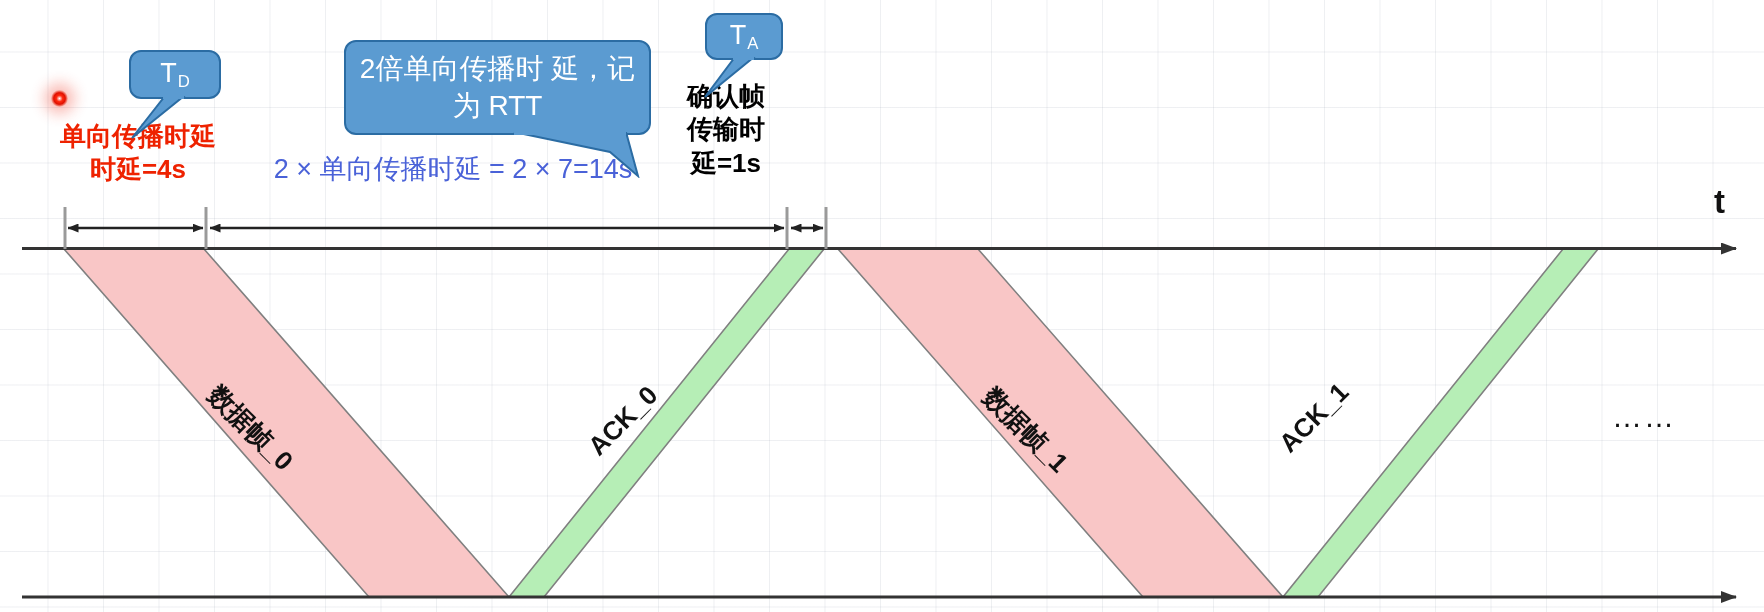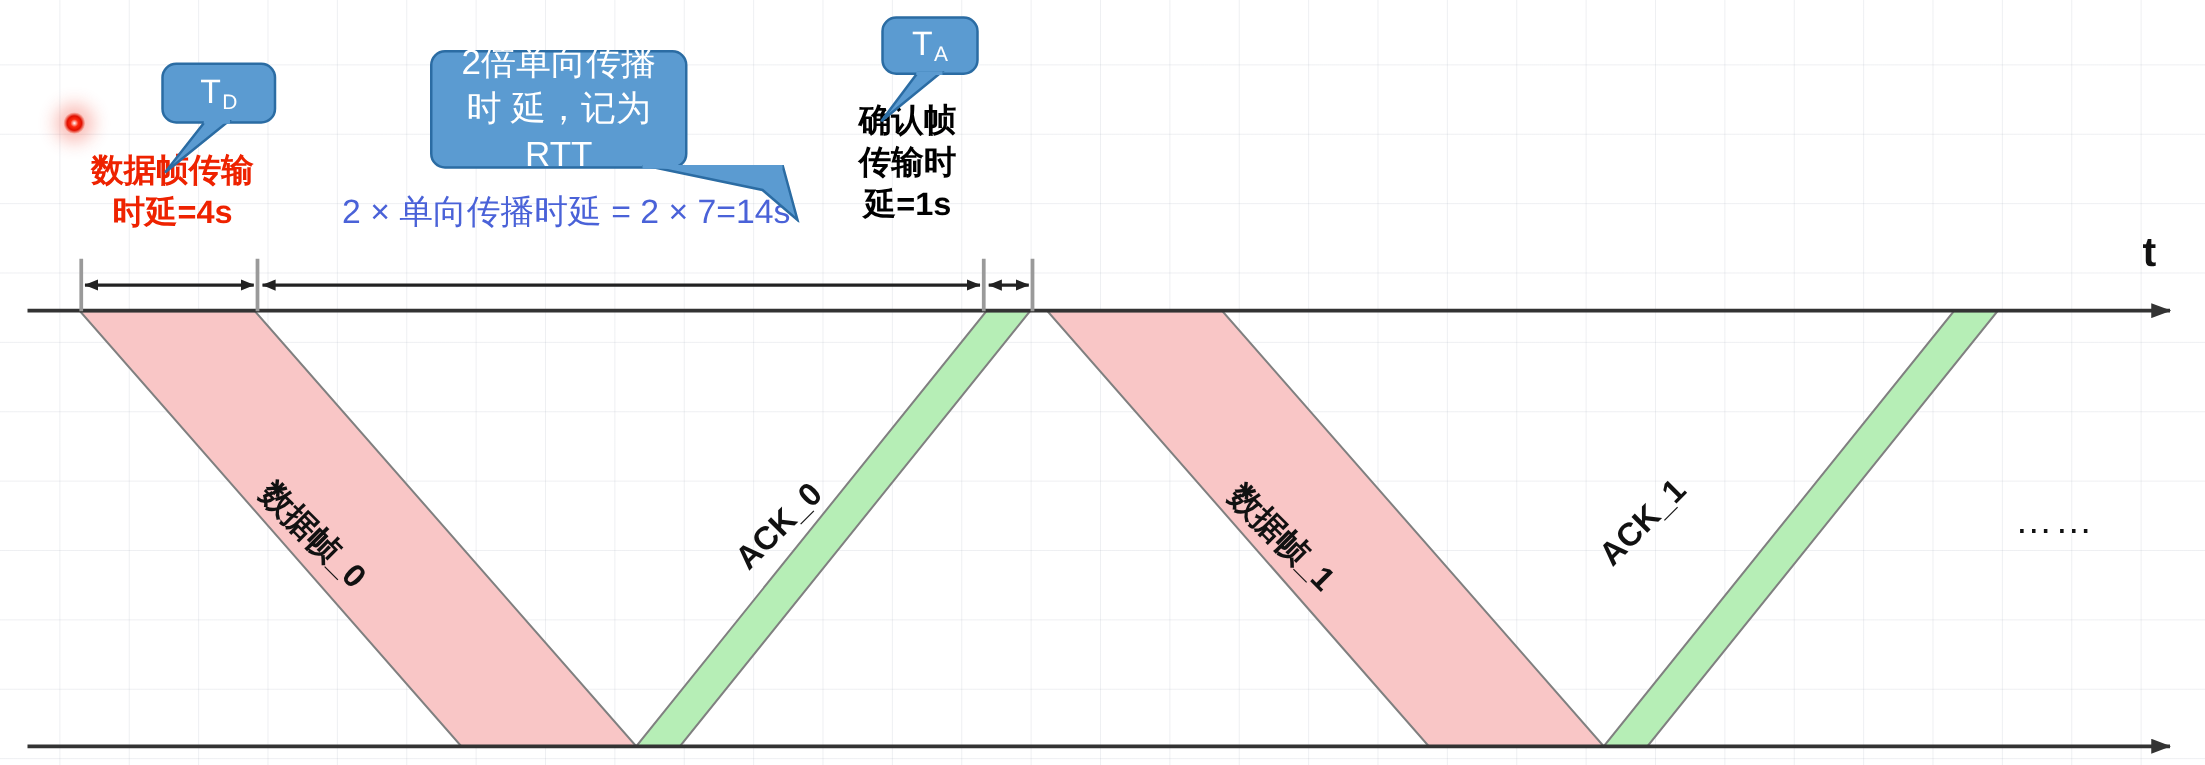--- a/index.html
+++ b/index.html
@@ -62,21 +62,21 @@
     width: 92px; height: 49px;
     font-size: 27px;
   }
   #bubble-ta {
     left: 705px; top: 13px;
     width: 78px; height: 47px;
     font-size: 27px;
   }
   #bubble-rtt {
     left: 344px; top: 40px;
-    width: 206px; height: 95px;
+    width: 307px; height: 95px;
     font-size: 28px;
     padding: 2px 10px;
   }
 
   .sub {
     font-size: 0.62em;
     vertical-align: -0.32em;
     padding-left: 1px;
   }
 
@@ -227,21 +227,21 @@
 
   <div class="bubble" id="bubble-rtt">
     <span>2倍单向传播时
 延，记为 RTT</span>
     <svg class="tail" style="left:160px; top:90px; width:140px; height:46px;" viewBox="0 0 140 46">
       <path d="M8,0 L120,0 L132,44 L104,20 Z" fill="#5b9bd1" stroke="#2b6ca3" stroke-width="2"></path>
       <line x1="8" y1="1" x2="120" y2="1" stroke="#5b9bd1" stroke-width="4"></line>
     </svg>
   </div>
 
-  <div class="anno" id="anno-td">数据帧传输
+  <div class="anno" id="anno-td">单向传播时延
 时延=4s</div>
 
   <div class="anno" id="anno-ta">确认帧
 传输时
 延=1s</div>
 
   <div class="anno" id="anno-rtt">2 × 单向传播时延 = 2 × 7=14s</div>
 
   <div id="axis-label-t">t</div>
 

